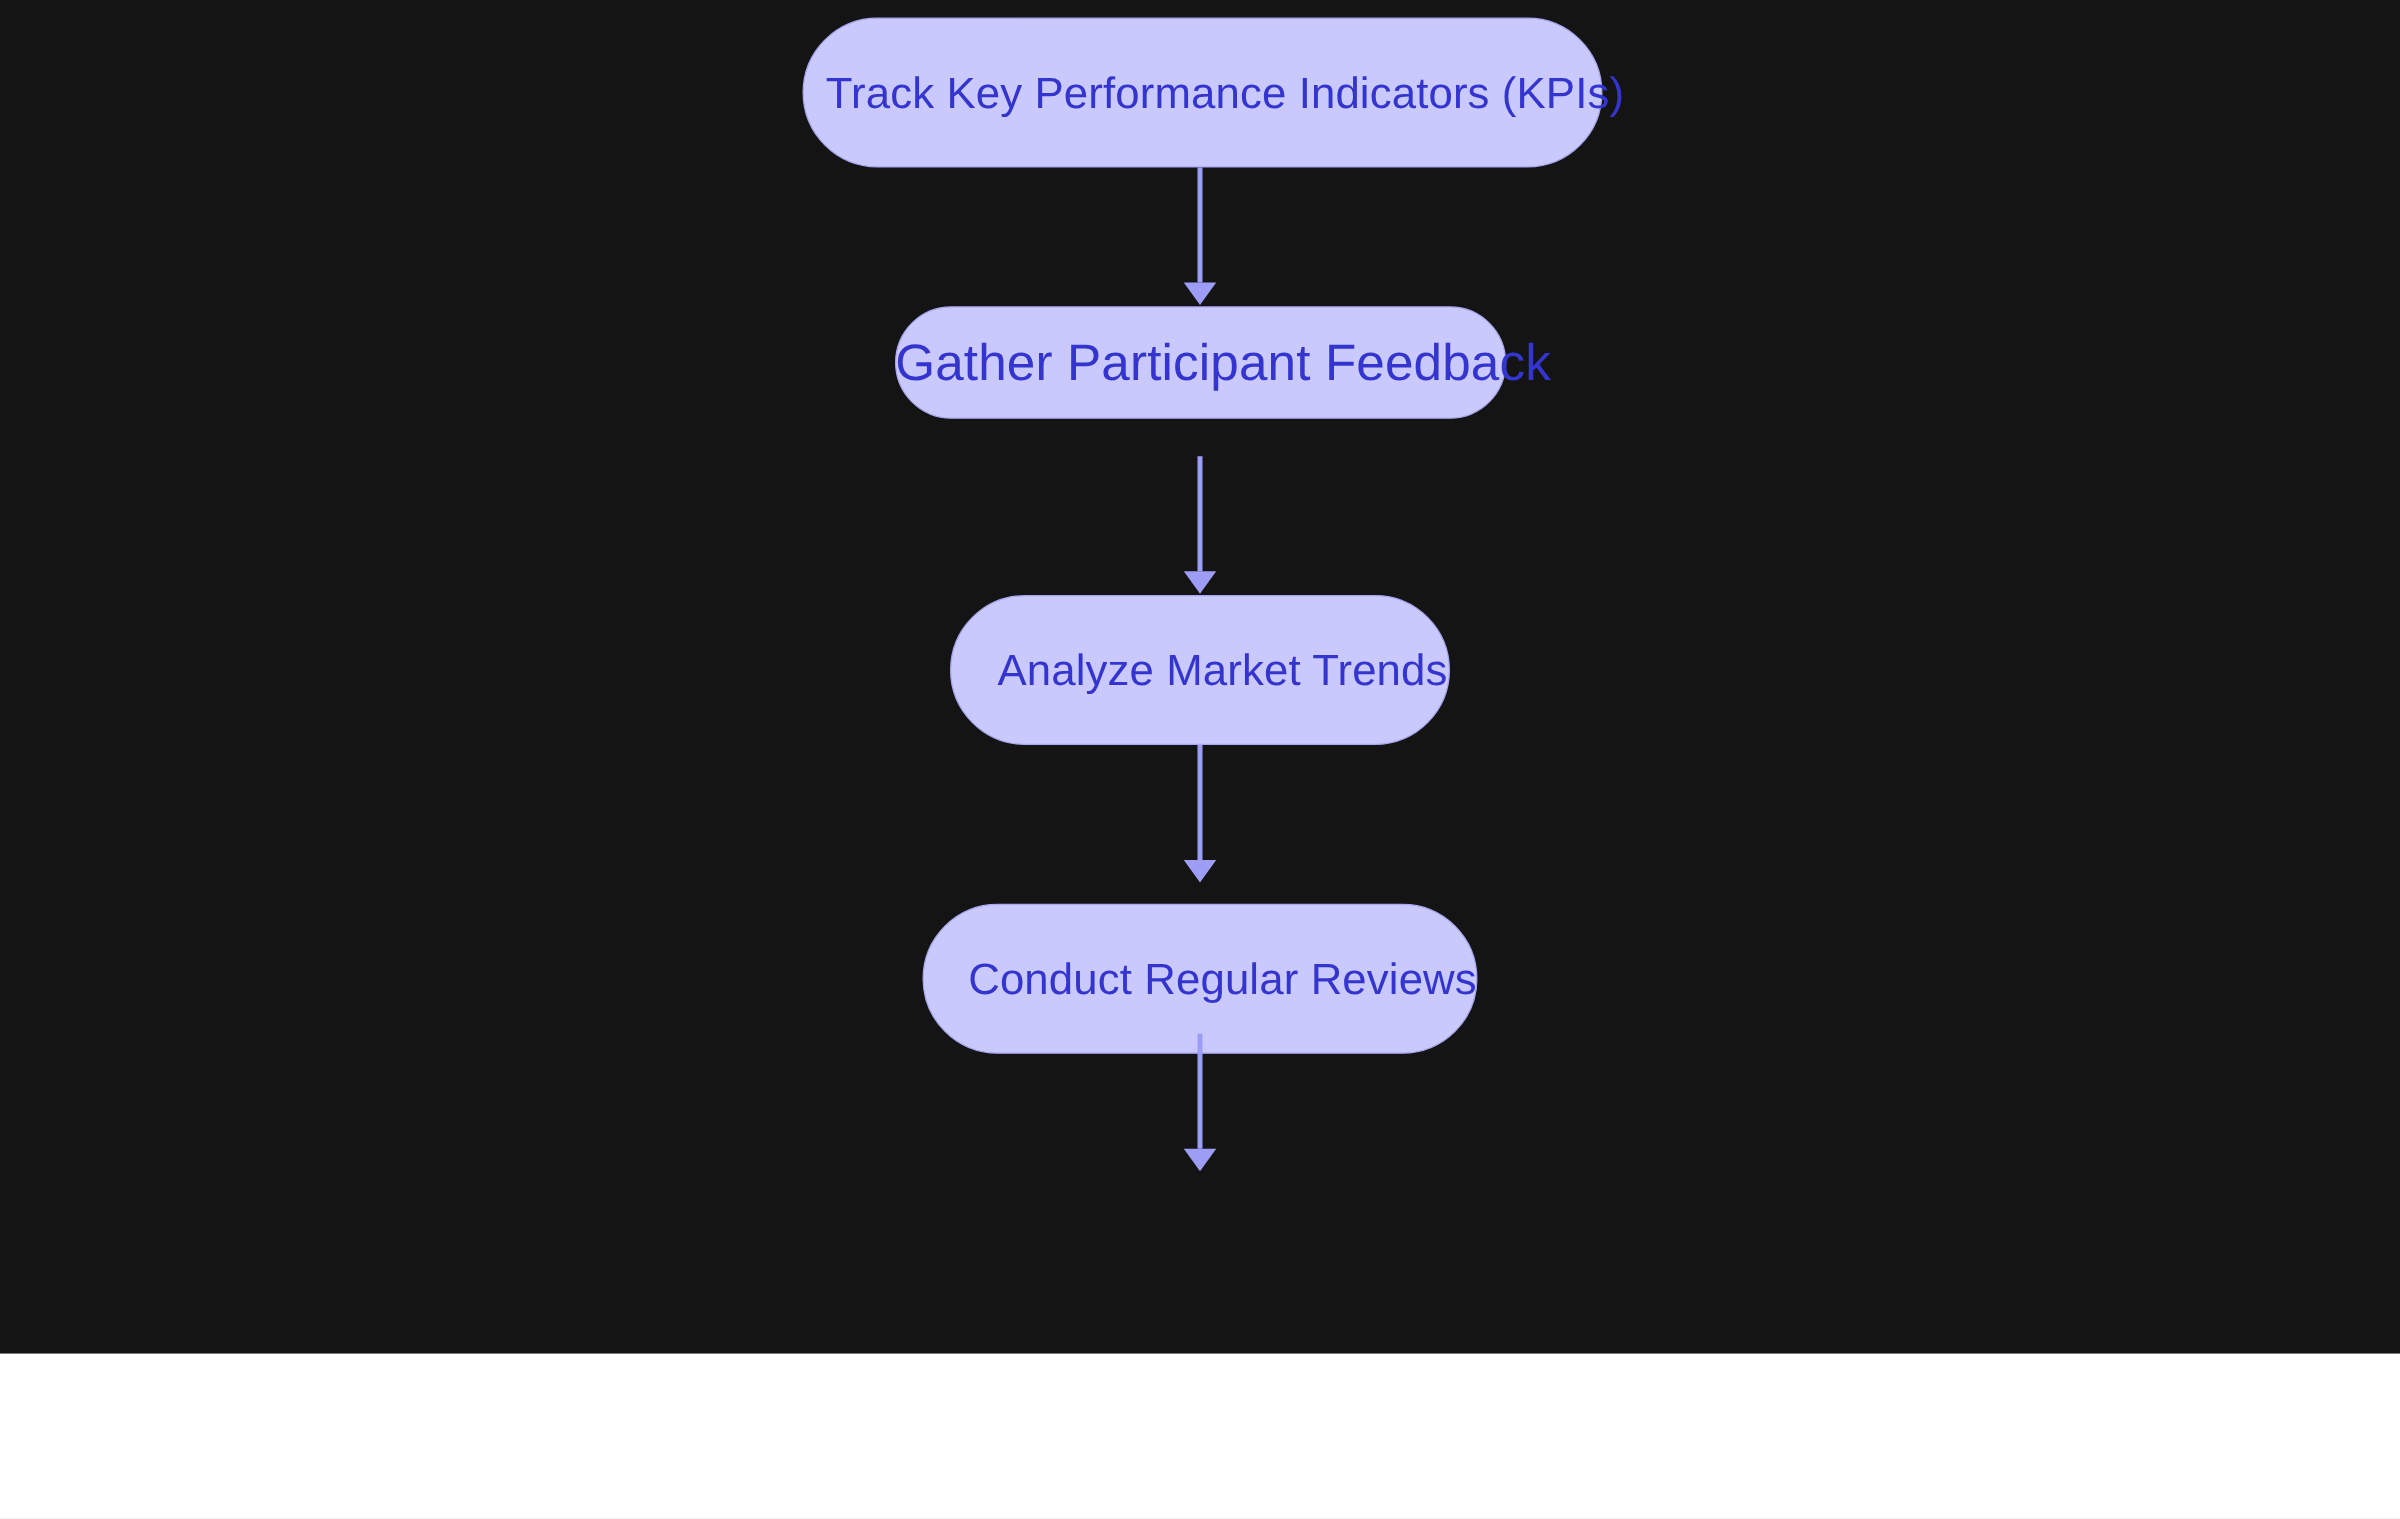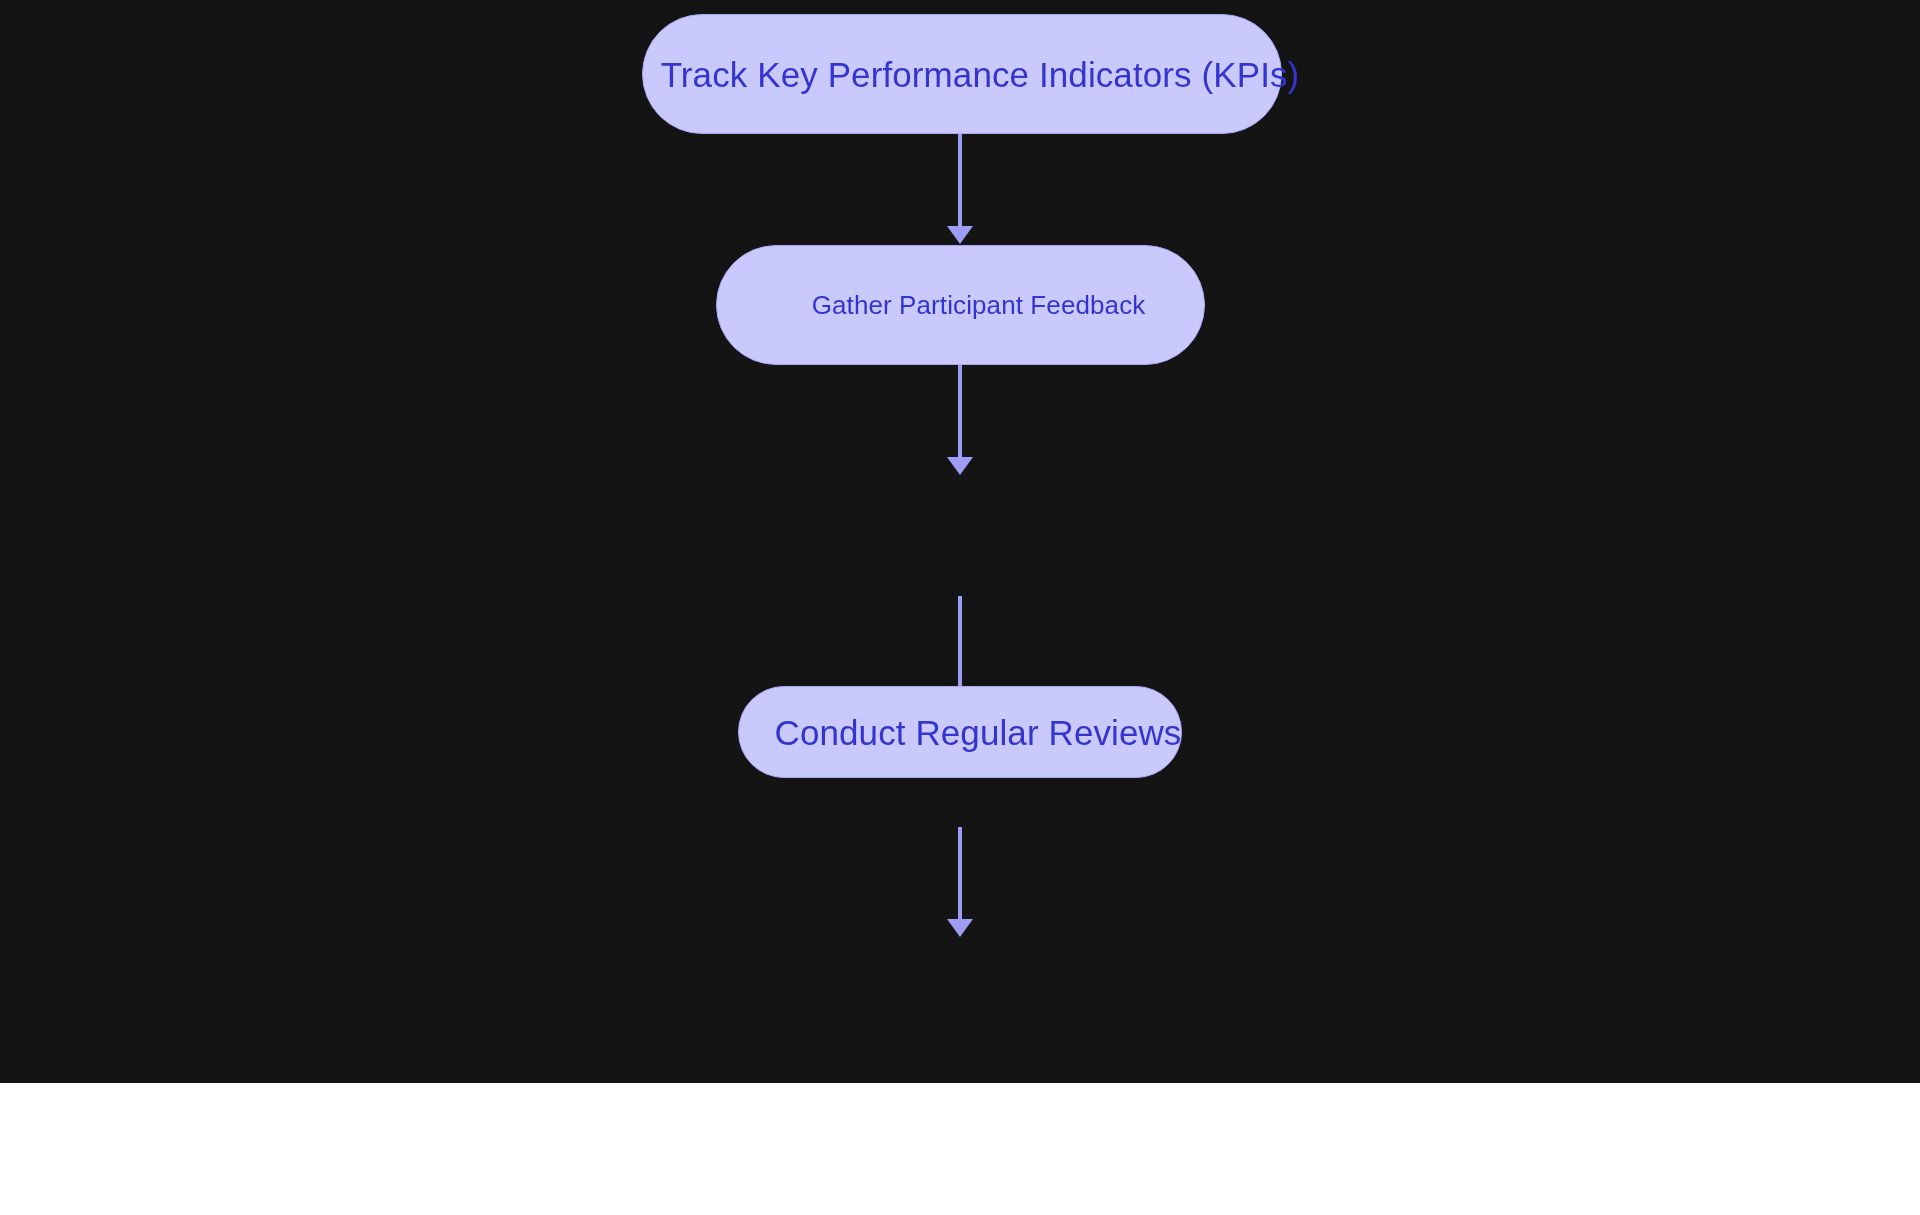--- a/index.html
+++ b/index.html
@@ -63,32 +63,35 @@
 <div id="canvas">
   <div id="flow">
 
     <div class="node" id="node-1" style="left:642px;top:14px;width:640px;height:120px;font-size:35px;">
       <span class="node-label">Track Key Performance Indicators (KPIs)</span>
     </div>
 
     <div class="edge" style="top:134px;height:92px;"></div>
     <div class="arrowhead" style="top:226px;"></div>
 
-    <div class="node" id="node-2" style="left:716px;top:245px;width:489px;height:120px;font-size:26px;text-align:right;">
+    <div class="node" id="node-2" style="left:716px;top:245px;width:489px;height:90px;font-size:41px;text-align:right;">
       <span class="node-label">Gather Participant Feedback</span>
     </div>
 
     <div class="edge" style="top:365px;height:92px;"></div>
     <div class="arrowhead" style="top:457px;"></div>
 
+    <div class="node" id="node-3" style="left:760px;top:476px;width:400px;height:120px;font-size:35px;">
+      <span class="node-label">Analyze Market Trends</span>
+    </div>
 
     <div class="edge" style="top:596px;height:92px;"></div>
     <div class="arrowhead" style="top:688px;"></div>
 
-    <div class="node" id="node-4" style="left:738px;top:686px;width:444px;height:92px;font-size:35px;text-align:center;">
+    <div class="node" id="node-4" style="left:738px;top:723px;width:444px;height:120px;font-size:35px;text-align:center;">
       <span class="node-label">Conduct Regular Reviews</span>
     </div>
 
     <div class="edge" style="top:827px;height:92px;"></div>
     <div class="arrowhead" style="top:919px;"></div>
 
 
   </div>
 </div>
 

